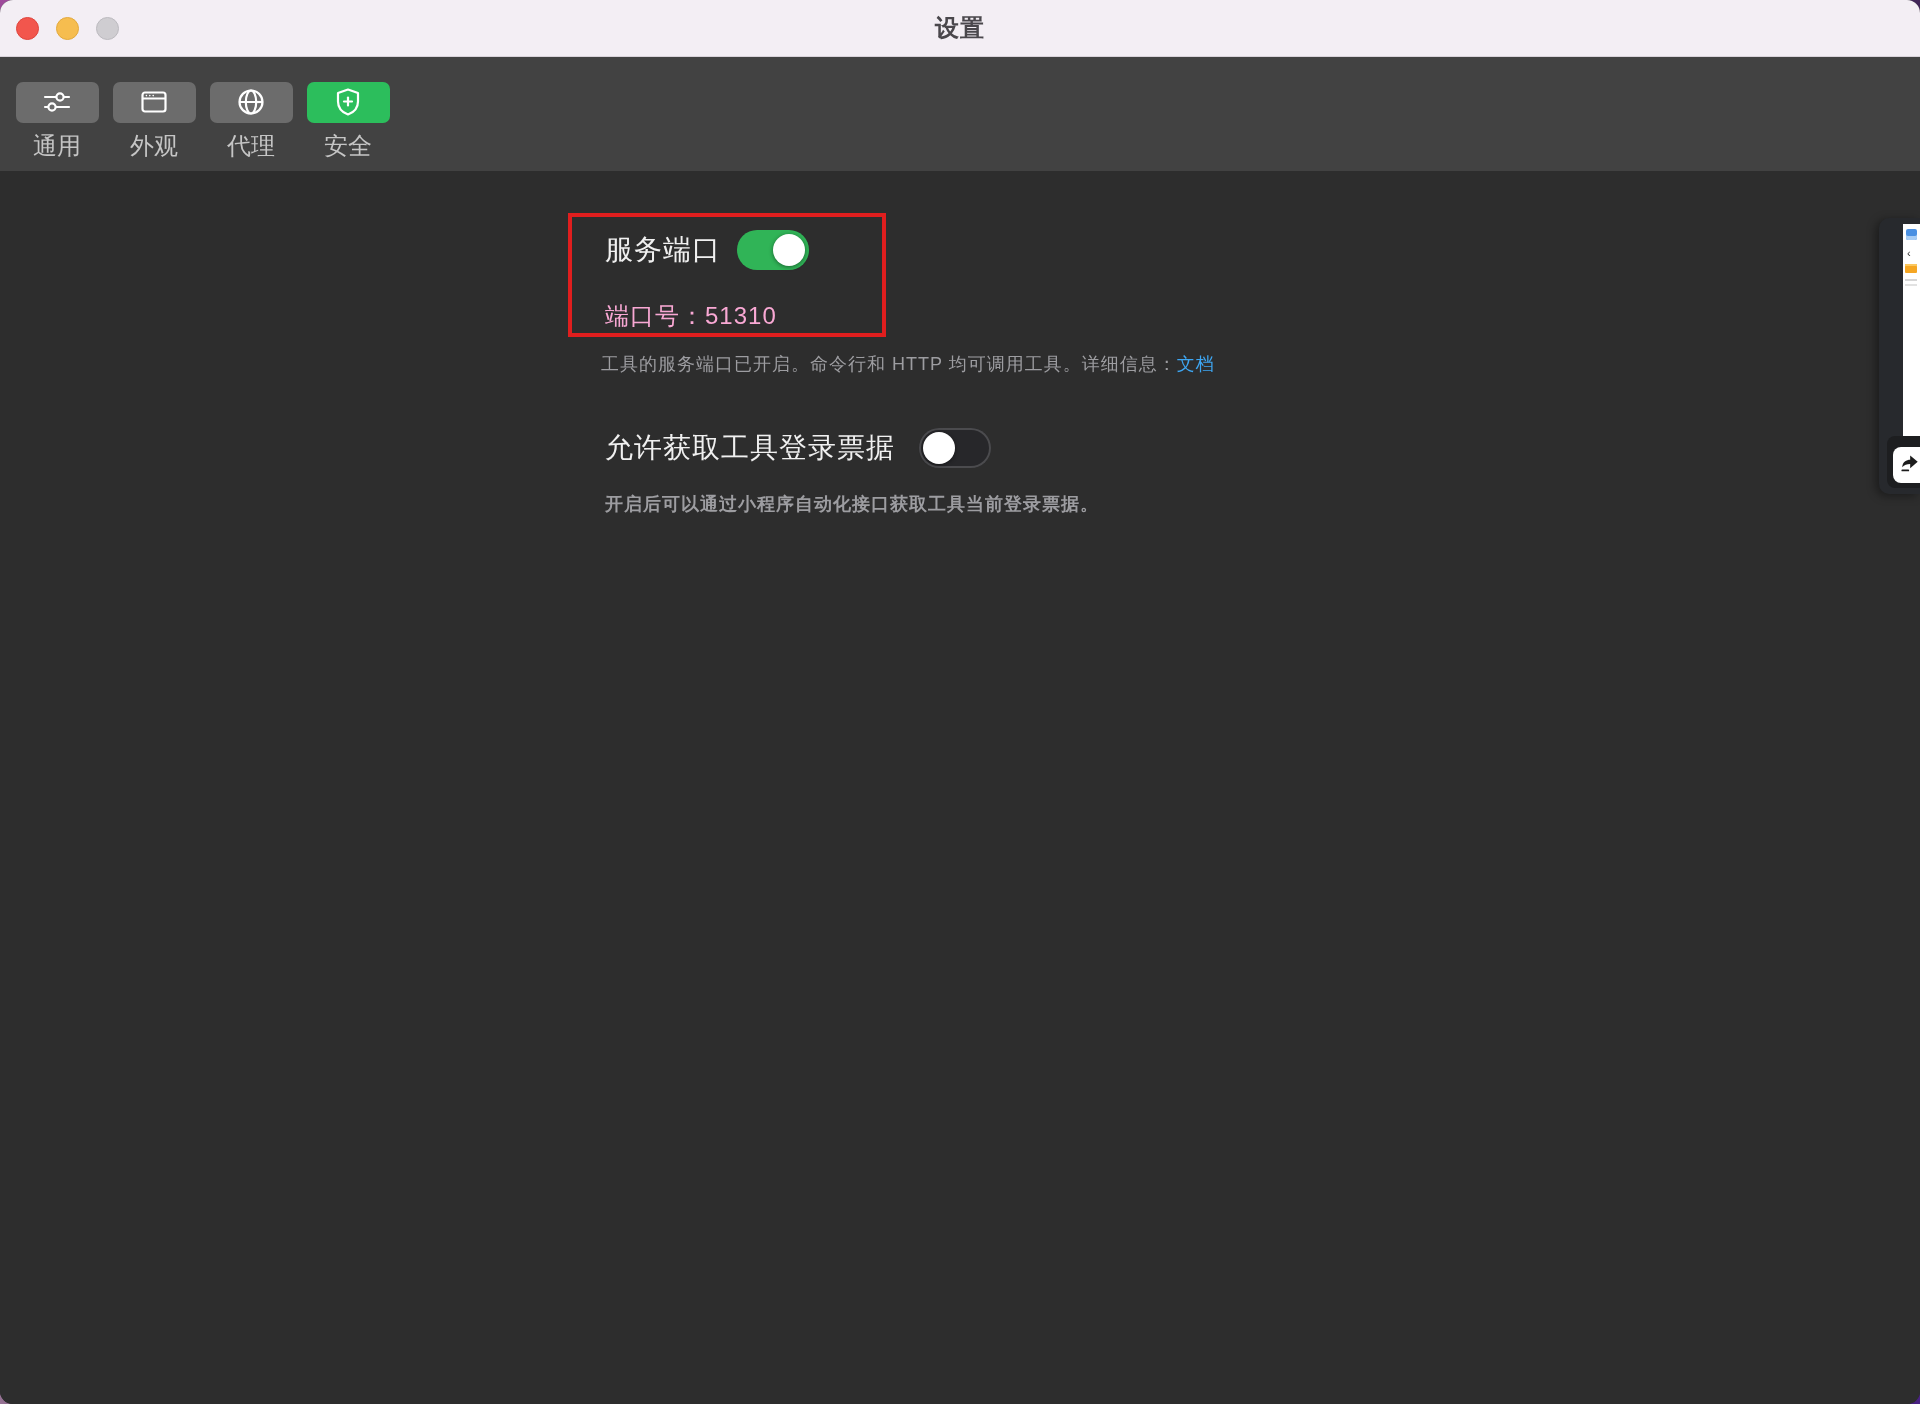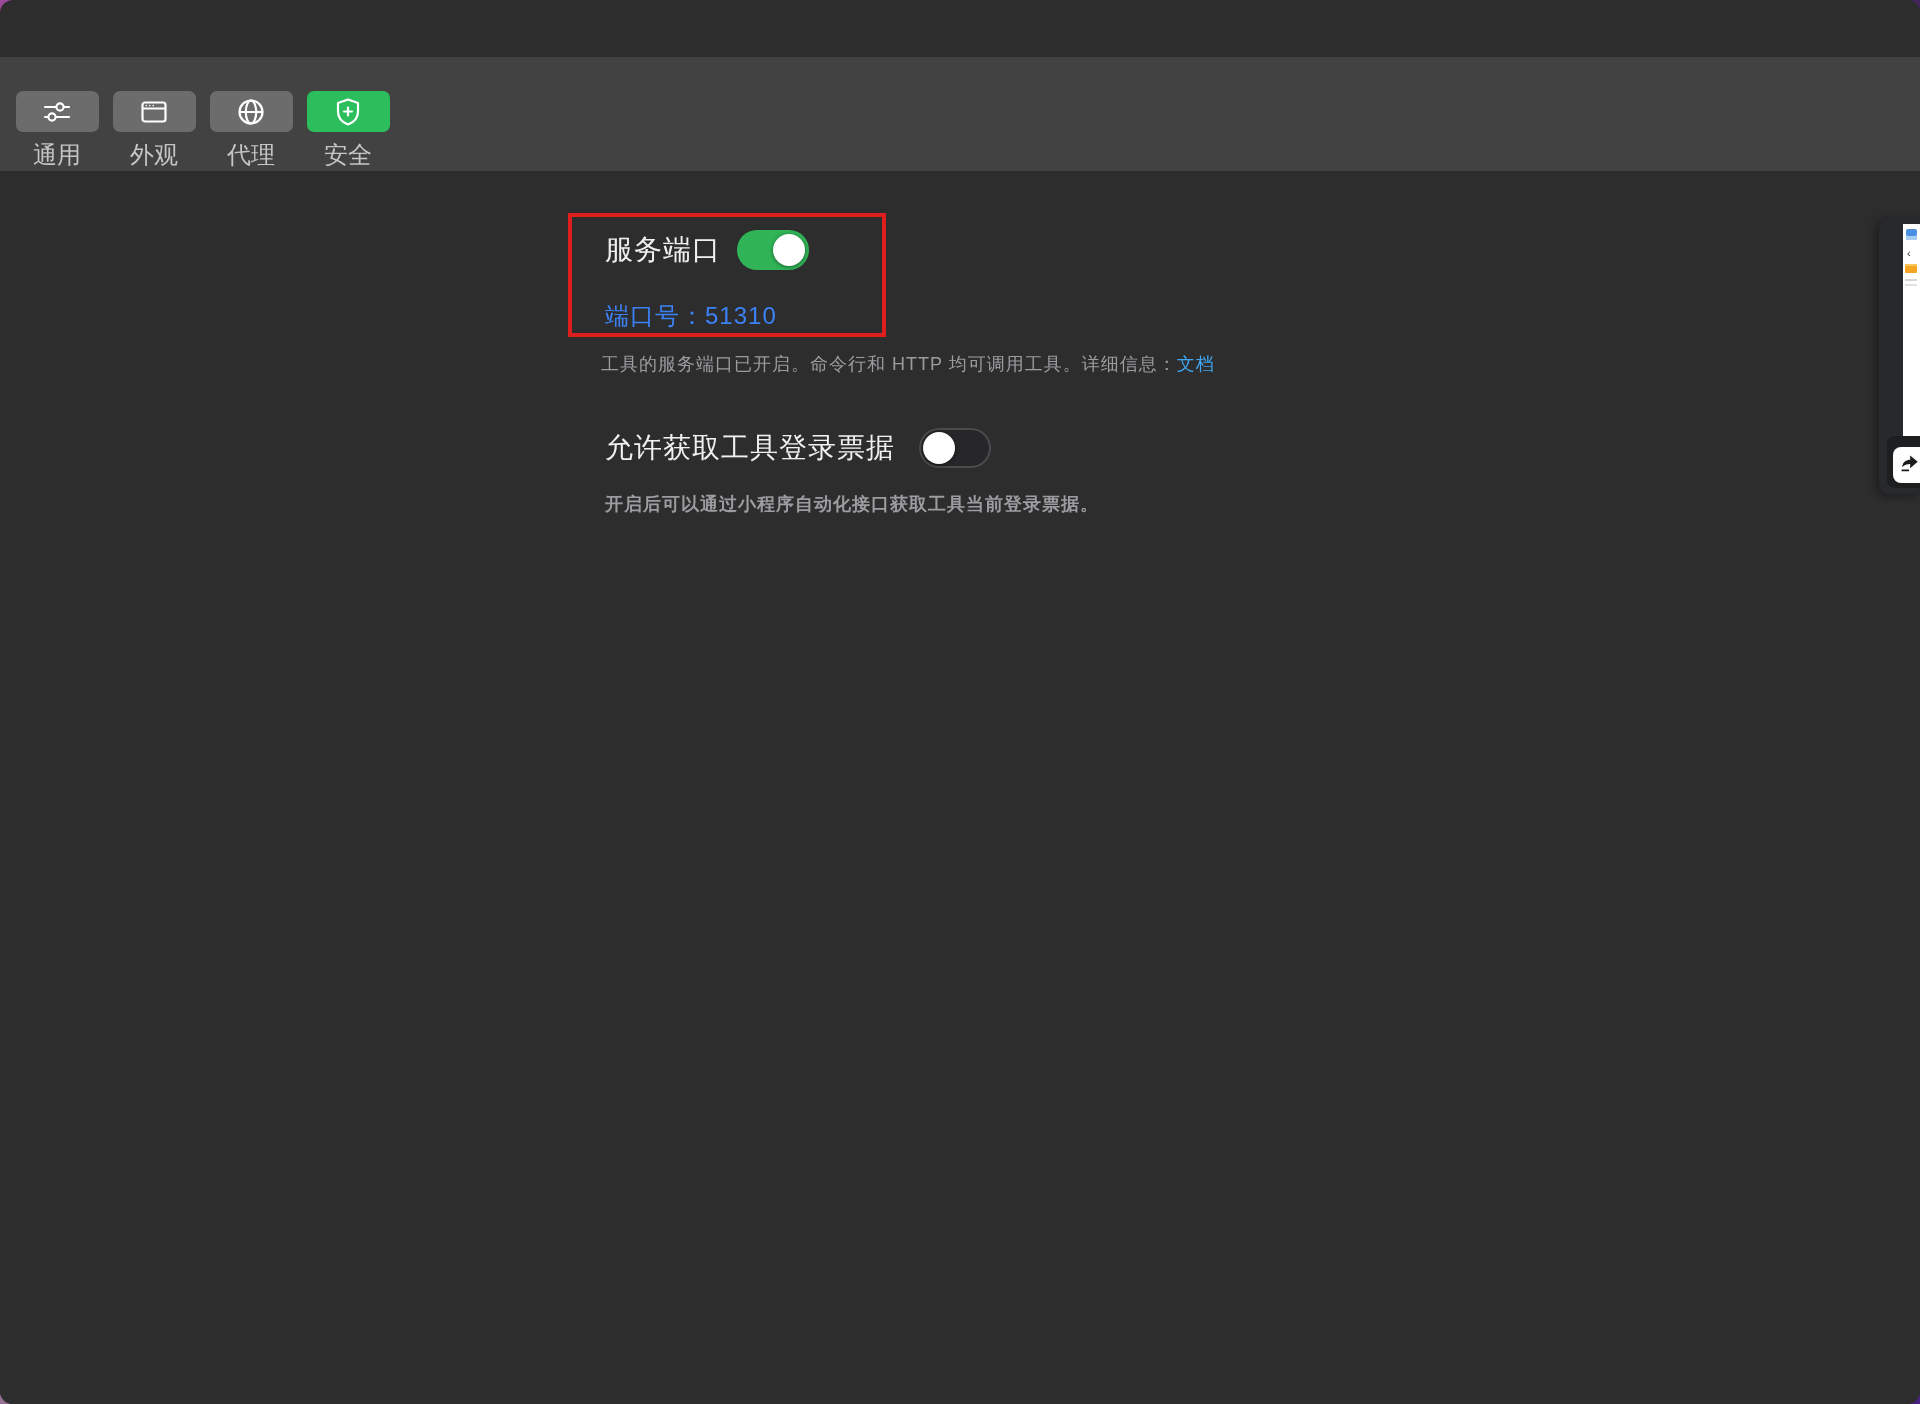--- a/index.html
+++ b/index.html
@@ -22,21 +22,21 @@
   }
   .traffic { position:absolute; left:16px; top:0; height:57px; display:flex; align-items:center; gap:17px; }
   .tl { width:23px; height:23px; border-radius:50%; display:inline-block; }
   .tl.red    { background:#f2564d; border:1px solid #e0443c; }
   .tl.yellow { background:#f6bd4f; border:1px solid #e3a93c; }
   .tl.gray   { background:#cfcdd1; border:1px solid #bcbabf; }
   .win-title { flex:1; text-align:center; font-size:24px; font-weight:bold; color:#4a474c; letter-spacing:1px; }
   
   .toolbar {
     position:absolute; left:0; top:57px; width:100%; height:114px;
-    background:#424242; display:flex; align-items:flex-end; padding:15px 0 0 15px; gap:13px;
+    background:#424242; display:flex; align-items:center; padding:15px 0 0 15px; gap:13px;
   }
   .tab { display:flex; flex-direction:column; align-items:center; width:84px; cursor:pointer; }
   .tab-btn {
     width:83px; height:41px; border-radius:7px; background:#6c6c6c;
     display:flex; align-items:center; justify-content:center;
   }
   .tab.active .tab-btn { background:#2cbe5c; }
   .tab-label { margin-top:7px; font-size:24px; color:#c5c5c5; }
   .tab svg { display:block; }
   
@@ -51,21 +51,21 @@
   .setting-label { font-size:28px; font-weight:500; color:#f0f0f0; letter-spacing:1px; }
   .toggle { position:relative; width:72px; height:40px; border-radius:20px; cursor:pointer; flex:0 0 auto; }
   .toggle.on  { background:#30b457; }
   .toggle.off { background:#27272a; box-shadow:inset 0 0 0 2px #4b4b4e; }
   .toggle .knob {
     position:absolute; top:4px; width:32px; height:32px; border-radius:50%;
     background:#ffffff; box-shadow:0 1px 4px rgba(0,0,0,.45);
   }
   .toggle.on  .knob { right:4px; }
   .toggle.off .knob { left:4px; }
-  .port-line { position:absolute; left:605px; top:129px; font-size:24px; color:#3b82f6; letter-spacing:1px; }
+  .port-line { position:absolute; left:605px; top:129px; font-size:24px; color:#f9a8d4; letter-spacing:1px; }
   .desc { position:absolute; font-size:18px; color:#9d9da1; letter-spacing:1px; }
   .desc1 { left:601px; top:181px; }
   .desc2 { left:605px; top:321px;font-weight:bold; }
   .doc-link { color:#3ea6f2; text-decoration:none; cursor:pointer; }
   
   .peek {
     position:absolute; right:0; top:218px; width:41px; height:276px;
     background:#27292d; border-radius:10px 0 0 10px;
     box-shadow:-3px 2px 10px rgba(0,0,0,.4); z-index:5;
   }
@@ -79,20 +79,28 @@
     position:absolute; left:14px; top:229px; width:34px; height:36px;
     background:#ffffff; border-radius:8px; display:flex; align-items:center; justify-content:center;
     cursor:pointer; z-index:6;
   }
 </style>
 </head>
 <body>
 
 <div class="window">
 
+  <div class="titlebar">
+    <div class="traffic">
+      <span class="tl red"></span>
+      <span class="tl yellow"></span>
+      <span class="tl gray"></span>
+    </div>
+    <div class="win-title">设置</div>
+  </div>
 
   <div class="toolbar">
 
     <div class="tab">
       <div class="tab-btn">
         <span>
           <svg width="34" height="34" viewBox="0 0 34 34" fill="none" stroke="#ffffff" stroke-width="2.2" stroke-linecap="round">
             <line x1="5" y1="12" x2="29" y2="12"></line>
             <circle cx="20" cy="12" r="3.6" fill="#6c6c6c"></circle>
             <line x1="5" y1="22" x2="29" y2="22"></line>

